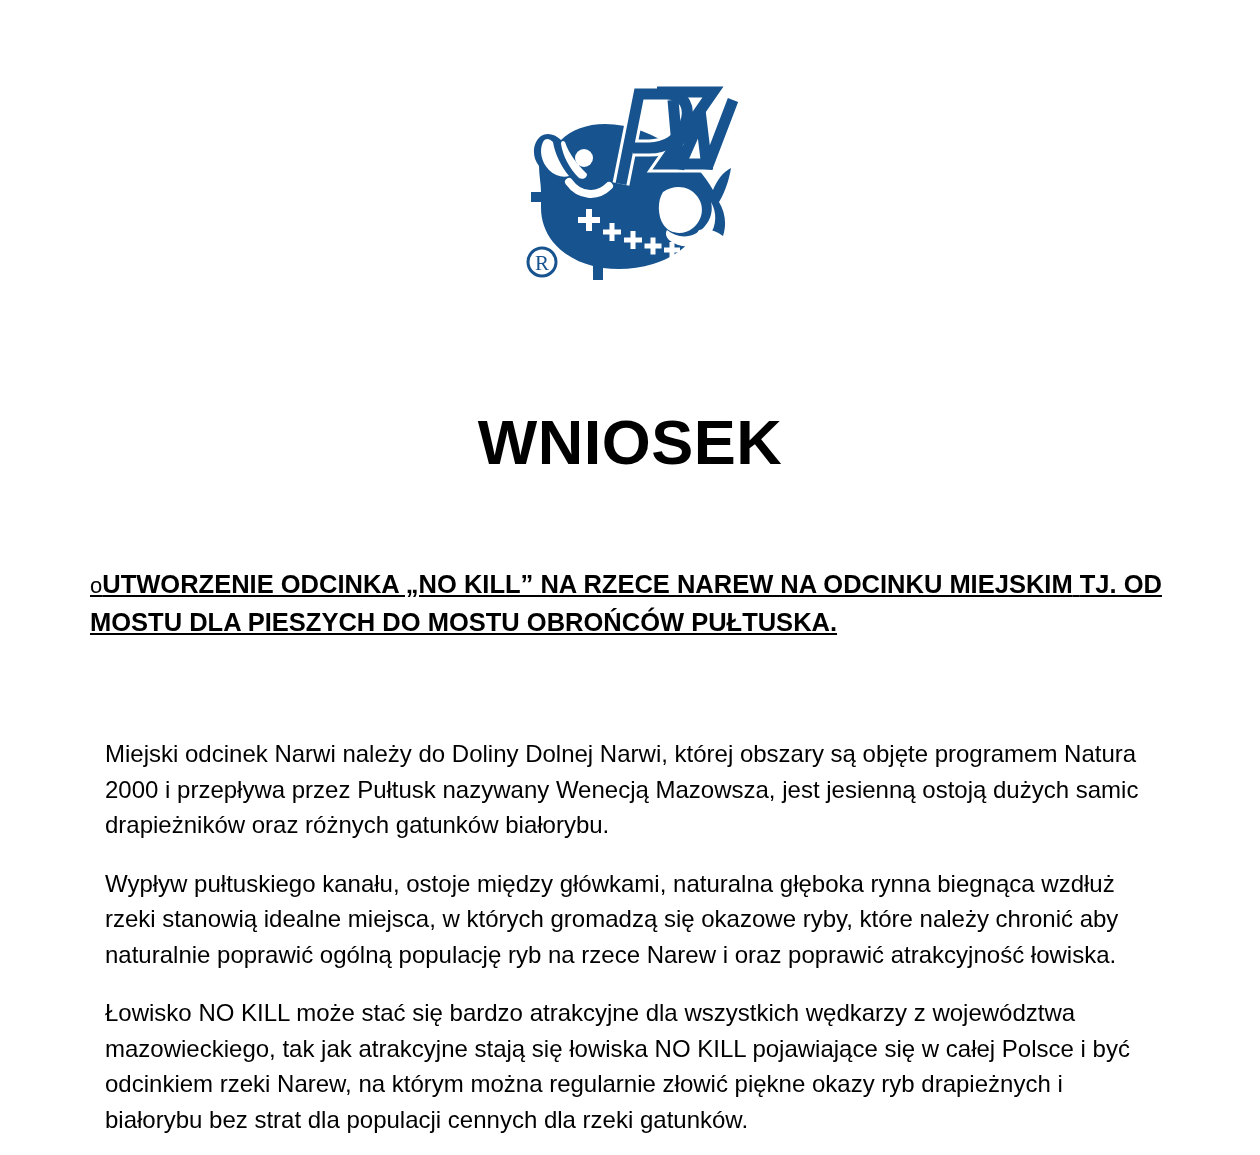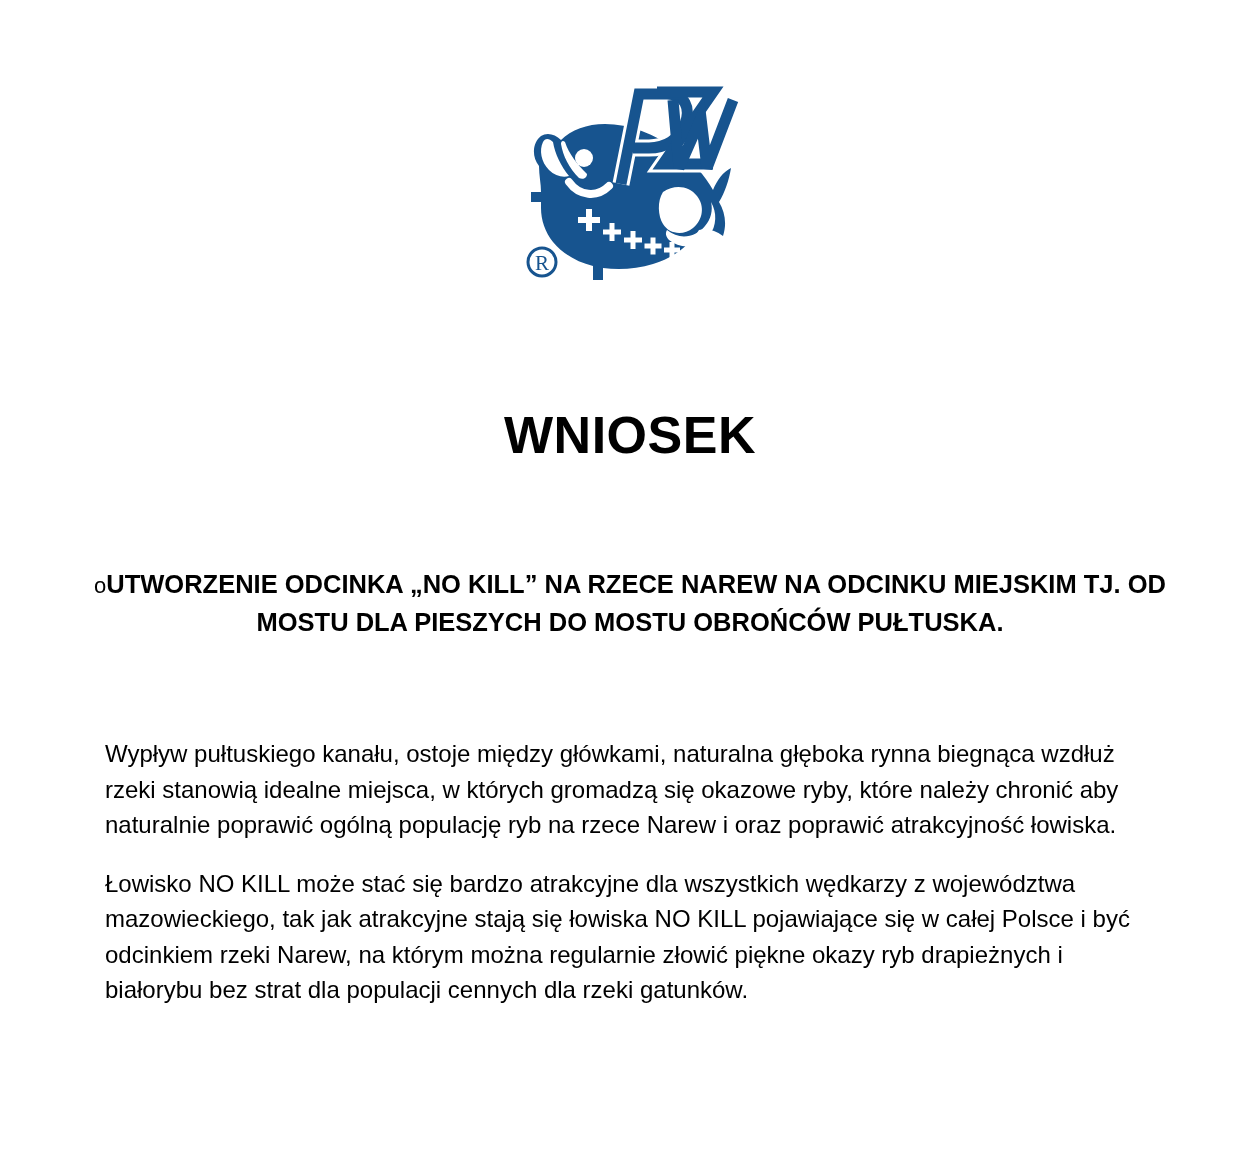--- a/index.html
+++ b/index.html
@@ -42,37 +42,37 @@
     height: 212px;
   }
 
   
   .doc-title {
     position: absolute;
     left: 0;
     top: 370px;
     width: 1260px;
     text-align: center;
-    font-size: 52px;
+    font-size: 63px;
     font-weight: bold;
     letter-spacing: 0.5px;
     line-height: 60px;
     white-space: nowrap;
   }
 
   
   .doc-subtitle {
     position: absolute;
     left: 90px;
     top: 566px;
     width: 1080px;
-    text-align: center;
     font-size: 25.5px;
     font-weight: bold;
     line-height: 36px;
+    text-decoration: underline;
   }
   .doc-subtitle .lead-lower {
     font-weight: normal;
     font-size: 22px;
   }
 
   
   .body-block {
     position: absolute;
     left: 105px;
@@ -201,17 +201,18 @@
   </div>
 
   <h1 class="doc-title">WNIOSEK</h1>
 
   <div class="doc-subtitle">
     <span class="lead-lower">o</span><span>UTWORZENIE ODCINKA „NO KILL” NA RZECE NAREW NA ODCINKU MIEJSKIM</span>
     <span>TJ. OD MOSTU DLA PIESZYCH DO MOSTU OBROŃCÓW PUŁTUSKA.</span>
   </div>
 
   <div class="body-block">
+    <p class="body-paragraph">Miejski odcinek Narwi należy do Doliny Dolnej Narwi, której obszary są objęte programem Natura 2000 i przepływa przez Pułtusk nazywany Wenecją Mazowsza, jest jesienną ostoją dużych samic drapieżników oraz różnych gatunków białorybu.</p>
     <p class="body-paragraph">Wypływ pułtuskiego kanału, ostoje między główkami, naturalna głęboka rynna biegnąca wzdłuż rzeki stanowią idealne miejsca, w których gromadzą się okazowe ryby, które należy chronić aby naturalnie poprawić ogólną populację ryb na rzece Narew i oraz poprawić atrakcyjność łowiska.</p>
     <p class="body-paragraph">Łowisko NO KILL może stać się bardzo atrakcyjne dla wszystkich wędkarzy z województwa mazowieckiego, tak jak atrakcyjne stają się łowiska NO KILL pojawiające się w całej Polsce i być odcinkiem rzeki Narew, na którym można regularnie złowić piękne okazy ryb drapieżnych i białorybu bez strat dla populacji cennych dla rzeki gatunków.</p>
   </div>
 
 </div>
 
 </body></html>

